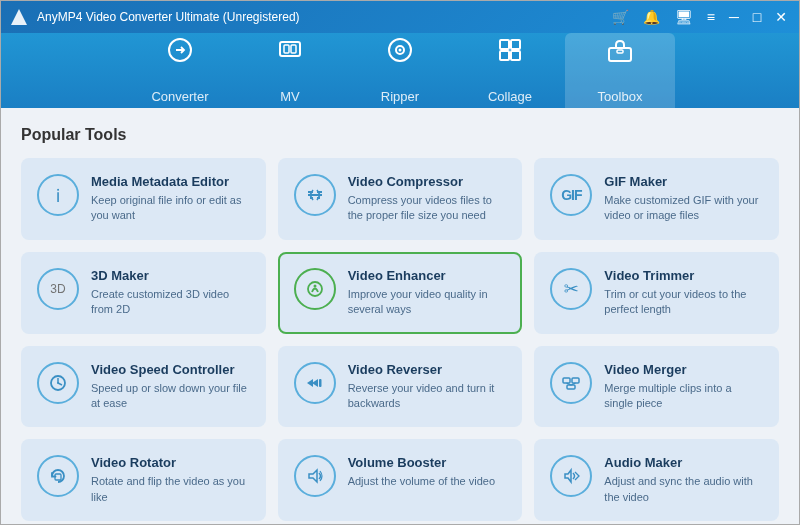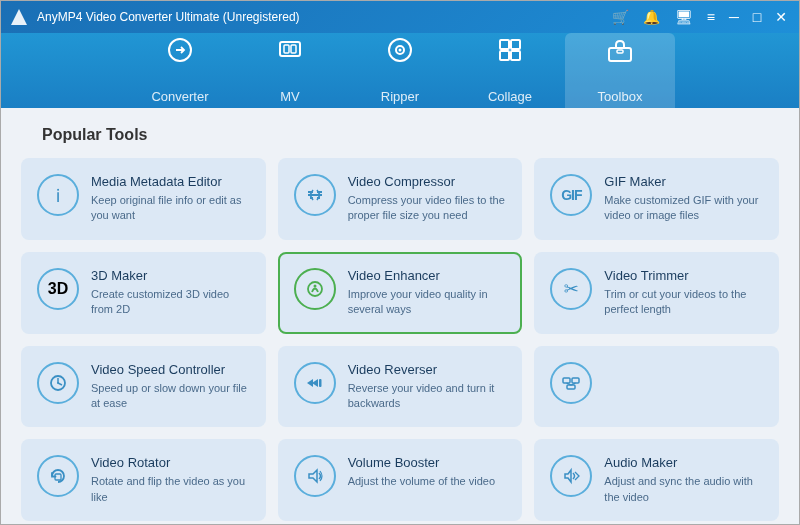--- a/index.html
+++ b/index.html
@@ -77,21 +77,20 @@
       background: #eef2f7;
       padding: 18px 20px;
       height: calc(525px - 32px - 75px);
       overflow-y: auto;
     }
     .section-title {
       font-size: 16px;
       font-weight: 600;
       color: #333;
       margin-bottom: 14px;
-      margin-left: 21px;
     }
     .tools-grid {
       display: grid;
       grid-template-columns: repeat(3, 1fr);
       gap: 12px;
     }
     .tool-card {
       background: #dce8f5;
       border-radius: 8px;
       padding: 14px 14px 14px 14px;
@@ -117,21 +116,21 @@
       flex-shrink: 0;
       color: #3a8fc4;
       font-size: 18px;
       background: transparent;
     }
     .tool-info {
       flex: 1;
     }
     .tool-name {
       font-size: 13px;
-      font-weight: 400;
+      font-weight: 700;
       color: #1a3c5e;
       margin-bottom: 4px;
     }
     .tool-desc {
       font-size: 11px;
       color: #4a6a8a;
       line-height: 1.4;
     }
   </style>
 </head>
@@ -222,34 +221,34 @@
 
     <div class="tool-card">
       <div class="tool-icon-circle">
         <svg width="20" height="20" viewBox="0 0 20 20" fill="none">
           <path d="M3 10 H17 M3 7 H8 M12 7 H17 M5 13 H8 M12 13 H15" stroke="#3a8fc4" stroke-width="1.8"></path>
           <path d="M8 5 L5 10 L8 15 M12 5 L15 10 L12 15" stroke="#3a8fc4" stroke-width="1.5" fill="none"></path>
         </svg>
       </div>
       <div class="tool-info">
         <div class="tool-name">Video Compressor</div>
-        <div class="tool-desc">Compress your video files to the proper file size you need</div>
+        <div class="tool-desc">Compress your videos files to the proper file size you need</div>
       </div>
     </div>
 
     <div class="tool-card">
       <div class="tool-icon-circle" style="font-size:14px; font-weight:bold; color:#3a8fc4; letter-spacing:-1px;">GIF</div>
       <div class="tool-info">
         <div class="tool-name">GIF Maker</div>
         <div class="tool-desc">Make customized GIF with your video or image files</div>
       </div>
     </div>
 
     <div class="tool-card">
-      <div class="tool-icon-circle" style="font-size:16px; font-weight:bold; color:#000000;">3D</div>
+      <div class="tool-icon-circle" style="font-size:12px; font-weight:normal; color:#737373;">3D</div>
       <div class="tool-info">
         <div class="tool-name">3D Maker</div>
         <div class="tool-desc">Create customized 3D video from 2D</div>
       </div>
     </div>
 
     <div class="tool-card highlighted">
       <div class="tool-icon-circle" style="border-color:#4caf50; color:#4caf50;">
         <svg width="20" height="20" viewBox="0 0 20 20" fill="none">
           <circle cx="10" cy="10" r="7" stroke="#4caf50" stroke-width="1.8"></circle>
@@ -302,20 +301,24 @@
 
     <div class="tool-card">
       <div class="tool-icon-circle">
         <svg width="20" height="20" viewBox="0 0 20 20" fill="none">
           <rect x="2" y="5" width="7" height="5" rx="1" stroke="#3a8fc4" stroke-width="1.5"></rect>
           <rect x="11" y="5" width="7" height="5" rx="1" stroke="#3a8fc4" stroke-width="1.5"></rect>
           <rect x="6" y="12" width="8" height="4" rx="1" stroke="#3a8fc4" stroke-width="1.5"></rect>
           <path d="M5.5 10 L10 12 L14.5 10" stroke="#3a8fc4" stroke-width="1.2"></path>
         </svg>
       </div>
+      <div class="tool-info">
+        <div class="tool-name">Video Merger</div>
+        <div class="tool-desc">Merge multiple clips into a single piece</div>
+      </div>
     </div>
 
     <div class="tool-card">
       <div class="tool-icon-circle">
         <svg width="20" height="20" viewBox="0 0 20 20" fill="none">
           <path d="M4 10 A6 6 0 1 1 10 16" stroke="#3a8fc4" stroke-width="1.8" fill="none"></path>
           <path d="M4 7 L4 10.5 L7.5 10.5" stroke="#3a8fc4" stroke-width="1.8" fill="none" stroke-linecap="round"></path>
           <rect x="7" y="8" width="6" height="6" rx="1" stroke="#3a8fc4" stroke-width="1.3"></rect>
         </svg>
       </div>

